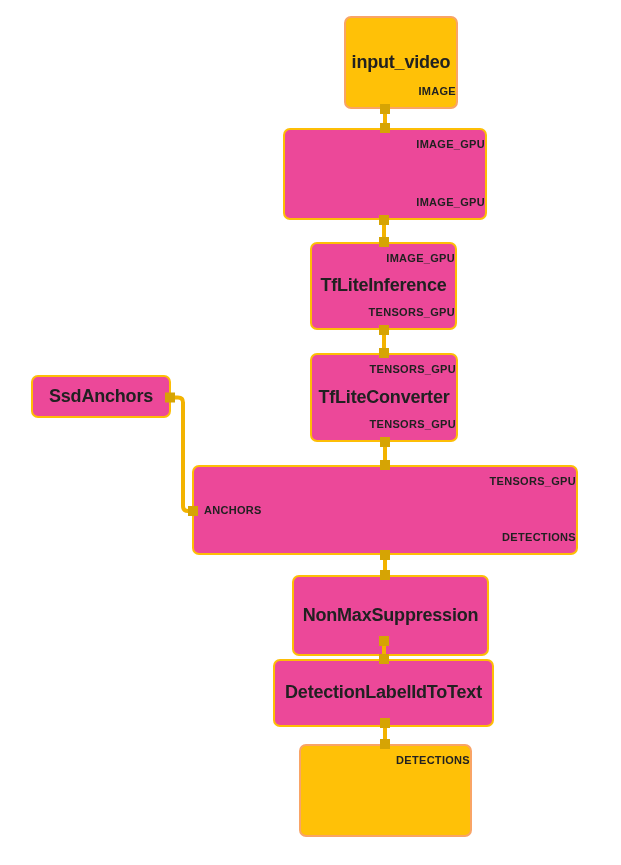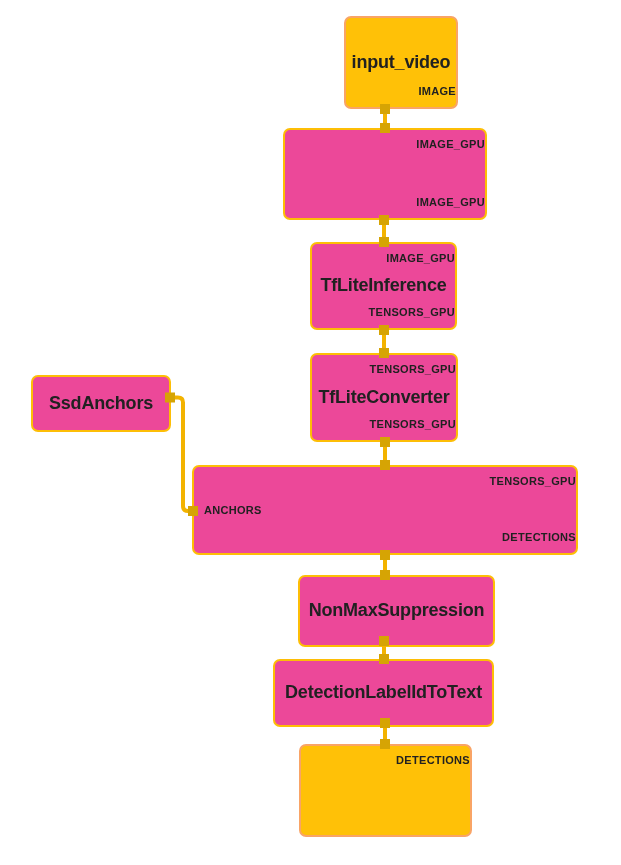--- a/index.html
+++ b/index.html
@@ -74,31 +74,31 @@
 
     <div class="title">TfLiteInference</div>
     <div class="port port-bottom">TENSORS_GPU</div>
   </div>
     <div class="node calculator" style="left: 310px; top: 353px; width: 148px; height: 89px;">
     <div class="port port-top">TENSORS_GPU</div>
 
     <div class="title">TfLiteConverter</div>
     <div class="port port-bottom">TENSORS_GPU</div>
   </div>
-    <div class="node calculator" style="left: 31px; top: 375px; width: 140px; height: 57px;">
+    <div class="node calculator" style="left: 31px; top: 375px; width: 140px; height: 43px;">
 
     <div class="title">SsdAnchors</div>
 
   </div>
     <div class="node calculator" style="left: 192px; top: 465px; width: 386px; height: 90px;">
     <div class="port port-top">TENSORS_GPU</div>
     <span class="side-port">ANCHORS</span>
     <div class="port port-bottom">DETECTIONS</div>
   </div>
-    <div class="node calculator" style="left: 298px; top: 575px; width: 197px; height: 72px;">
+    <div class="node calculator" style="left: 292px; top: 575px; width: 197px; height: 81px;">
 
     <div class="title">NonMaxSuppression</div>
 
   </div>
     <div class="node calculator" style="left: 273px; top: 659px; width: 221px; height: 68px;">
 
     <div class="title">DetectionLabelIdToText</div>
 
   </div>
     <div class="node stream" style="left: 299px; top: 744px; width: 173px; height: 93px;">

